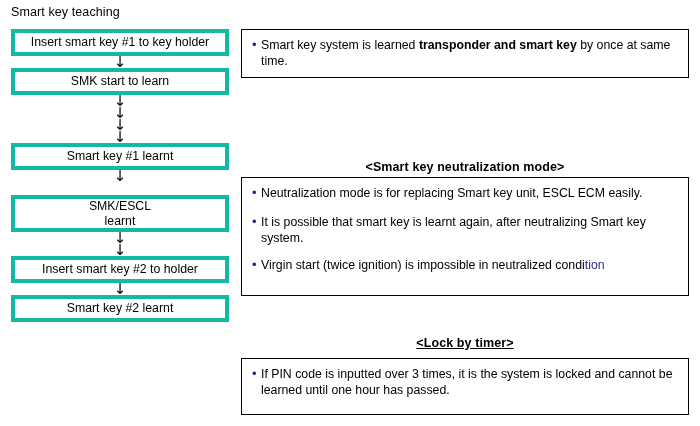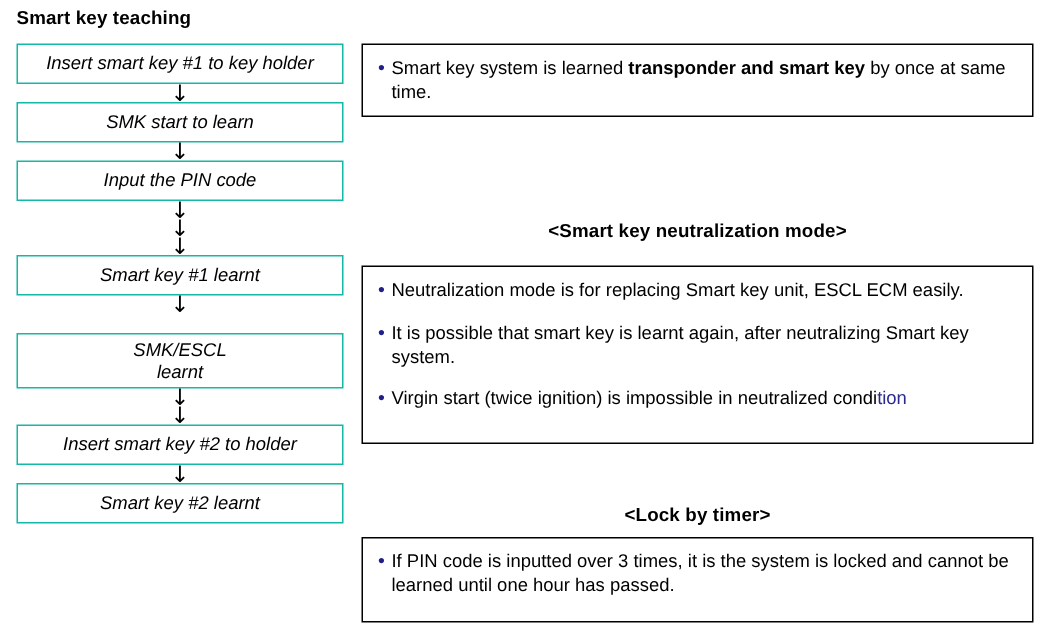--- a/index.html
+++ b/index.html
@@ -16,45 +16,44 @@
     color: #000000;
     -webkit-font-smoothing: antialiased;
   }
 
   
   #flow-title {
     position: absolute;
     left: 11px;
     top: 5px;
     font-size: 12.5px;
-    font-weight: bold;
+    font-weight: normal;
     letter-spacing: 0.1px;
     white-space: nowrap;
   }
 
   #flowchart {
     position: absolute;
     left: 11px;
     top: 29px;
     width: 218px;
   }
 
   .flow-step {
     box-sizing: border-box;
     width: 218px;
-    border: 1px solid #14b8a6;
+    border: 4px solid #14b8a6;
     background: #ffffff;
     font-size: 12.3px;
     line-height: 15px;
     text-align: center;
     display: flex;
     align-items: center;
     justify-content: center;
     padding: 0 4px;
-    font-style: italic;
   }
   .flow-step.one-line { height: 27px; }
   .flow-step.two-line { height: 37px; margin-top: 13px; }
   .flow-step .step-text { display: block; }
 
   .flow-arrow {
     height: 12px;
     width: 218px;
     display: flex;
     align-items: center;
@@ -102,45 +101,42 @@
     text-align: left;
   }
   .bullet-text { flex: 1 1 auto; }
   .bullet-text b { font-weight: bold; }
   .tint-blue { color: #2b2b8f; }
   .gap-10 { height: 11px; }
   .gap-12 { height: 13px; }
 
   
   #note-panel-1 { top: 29px;  height: 49px; }
-  #note-heading-neutralization { top: 147px; }
+  #note-heading-neutralization { top: 160px; }
   #note-panel-2 { top: 177px; height: 119px; }
-  #note-heading-lock { top: 336px; }
+  #note-heading-lock { top: 336px; text-decoration: underline; }
   #note-panel-3 { top: 358px; height: 57px; }
 </style>
 </head>
 <body>
 
 <div id="flow-title">Smart key teaching</div>
 
 <div id="flowchart">
 
   <div class="flow-step one-line">
     <span class="step-text">Insert smart key #1 to key holder</span>
   </div>
   <div class="flow-arrow">↓</div>
 
   <div class="flow-step one-line">
     <span class="step-text">SMK start to learn</span>
   </div>
   <div class="flow-arrow">↓</div>
 
-  <div class="flow-step one-line">
-    <span class="step-text">Input the PIN code</span>
-  </div>
   <div class="flow-arrow">↓</div>
 
   <div class="flow-arrow">↓</div>
 
   <div class="flow-arrow">↓</div>
 
   <div class="flow-step one-line">
     <span class="step-text">Smart key #1 learnt</span>
   </div>
   <div class="flow-arrow">↓</div>

